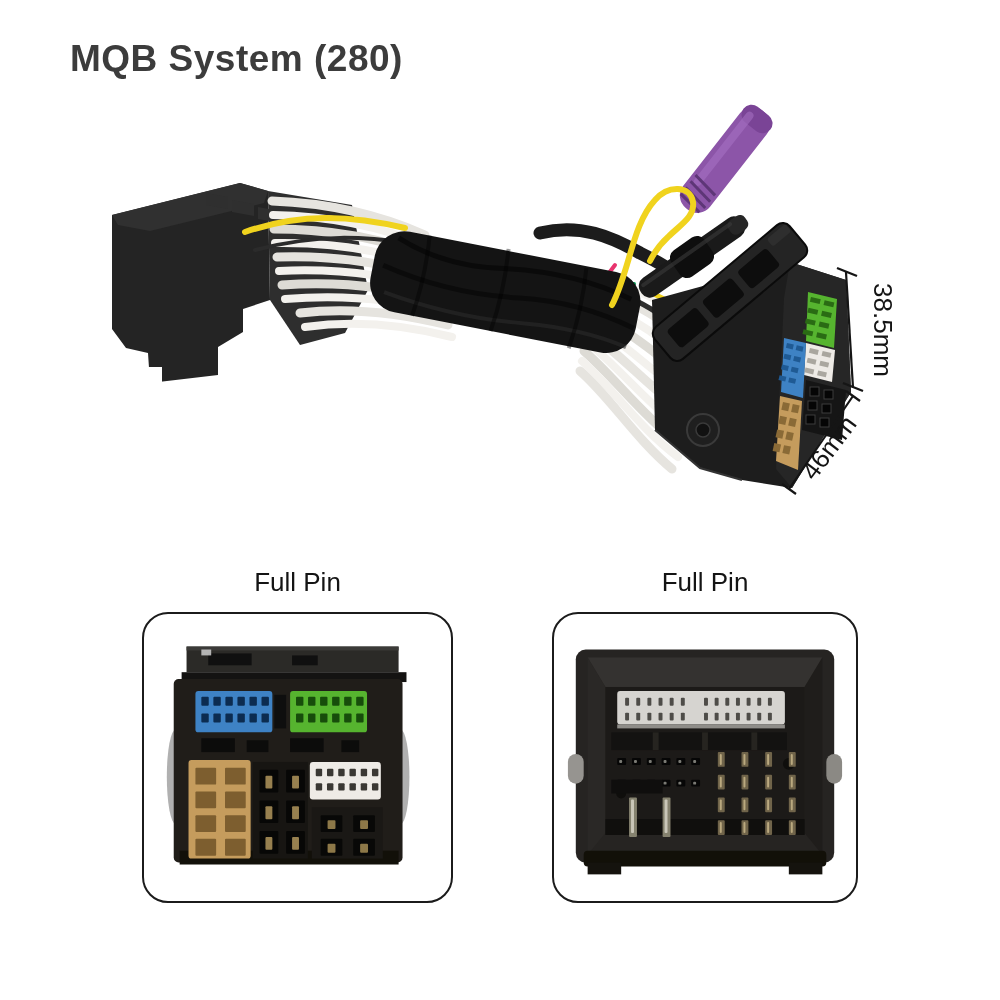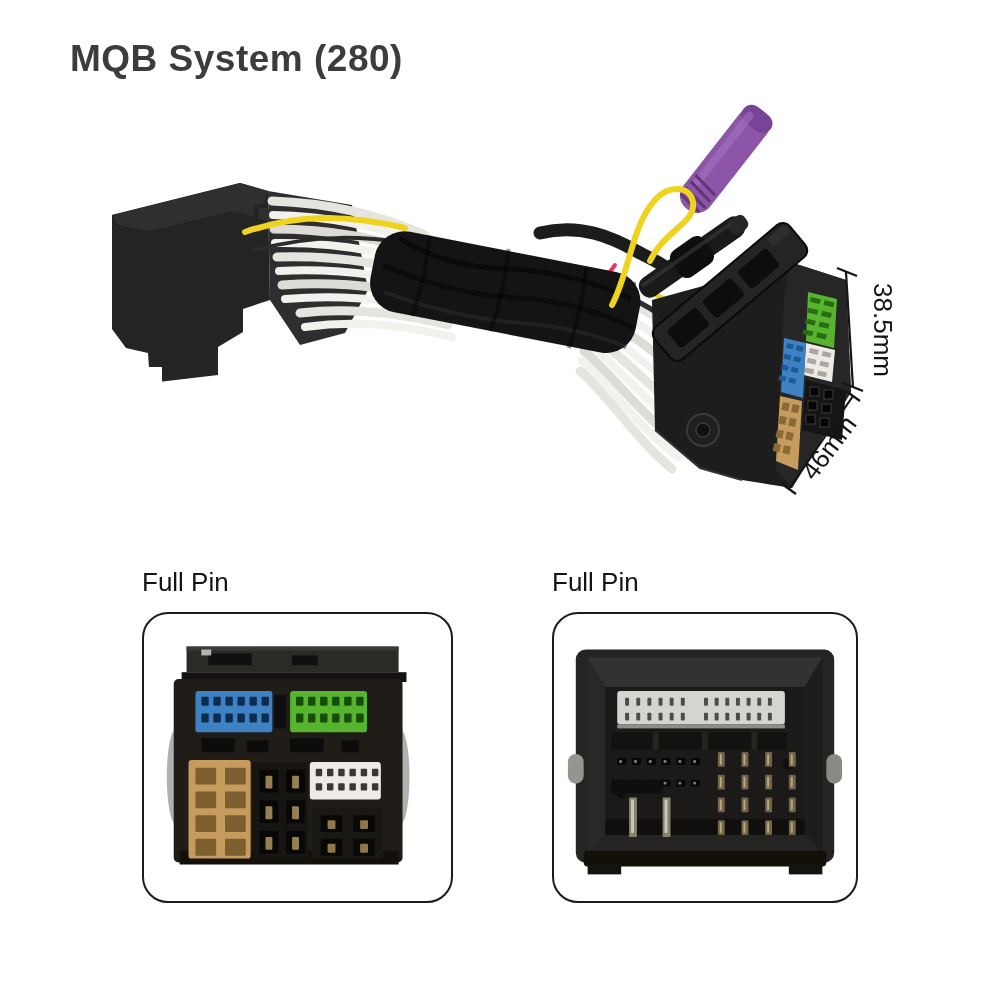--- a/index.html
+++ b/index.html
@@ -8,21 +8,21 @@
     font-family:"Liberation Sans", sans-serif;
     position:relative;overflow:hidden;
   }
   .page-title{
     position:absolute;left:54px;top:22px;margin:16px;
     font-size:37px;font-weight:700;color:#3c3c3c;letter-spacing:0.5px;
   }
   .photo-stage{position:absolute;left:0;top:85px;width:1000px;height:430px;}
   .panel-label{
     position:absolute;top:566px;height:32px;line-height:32px;
-    text-align:left;font-size:26px;color:#141414;
+    text-align:center;font-size:26px;color:#141414;
   }
   .panel-label.left{left:142px;width:311px;}
   .panel-label.right{left:552px;width:306px;}
   .panel-box{
     position:absolute;top:612px;height:291px;background:#ffffff;
     border:2px solid #1b1b1b;border-radius:26px;box-sizing:border-box;
     overflow:hidden;
   }
   .panel-box.left{left:142px;width:311px;}
   .panel-box.right{left:552px;width:306px;}

